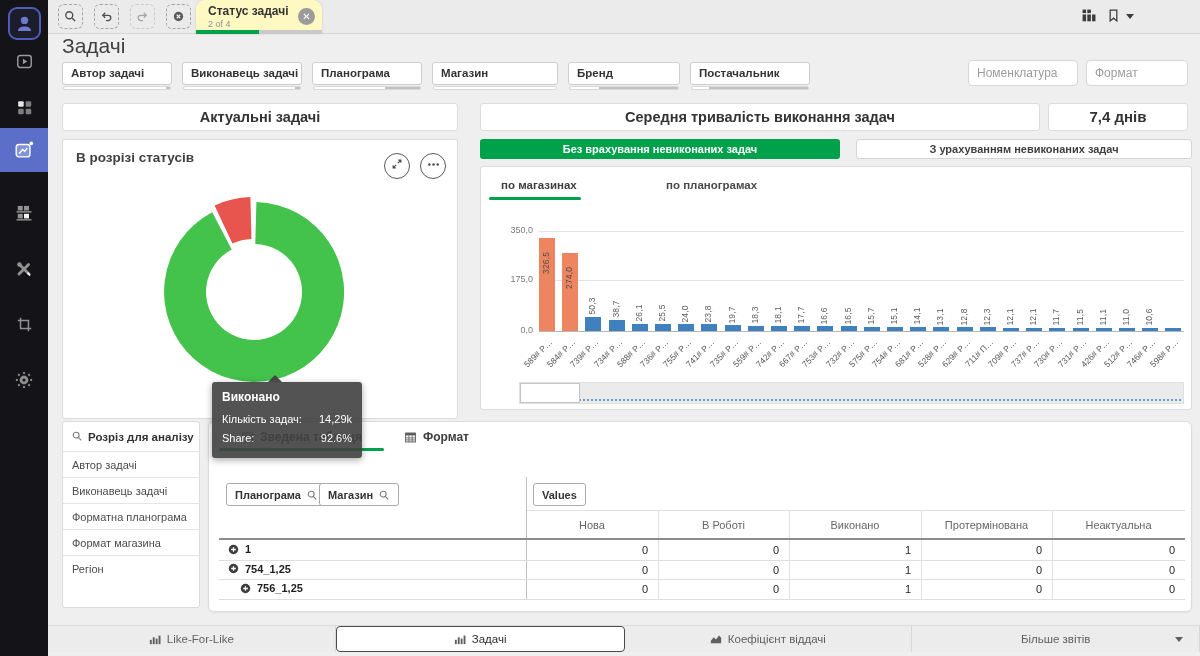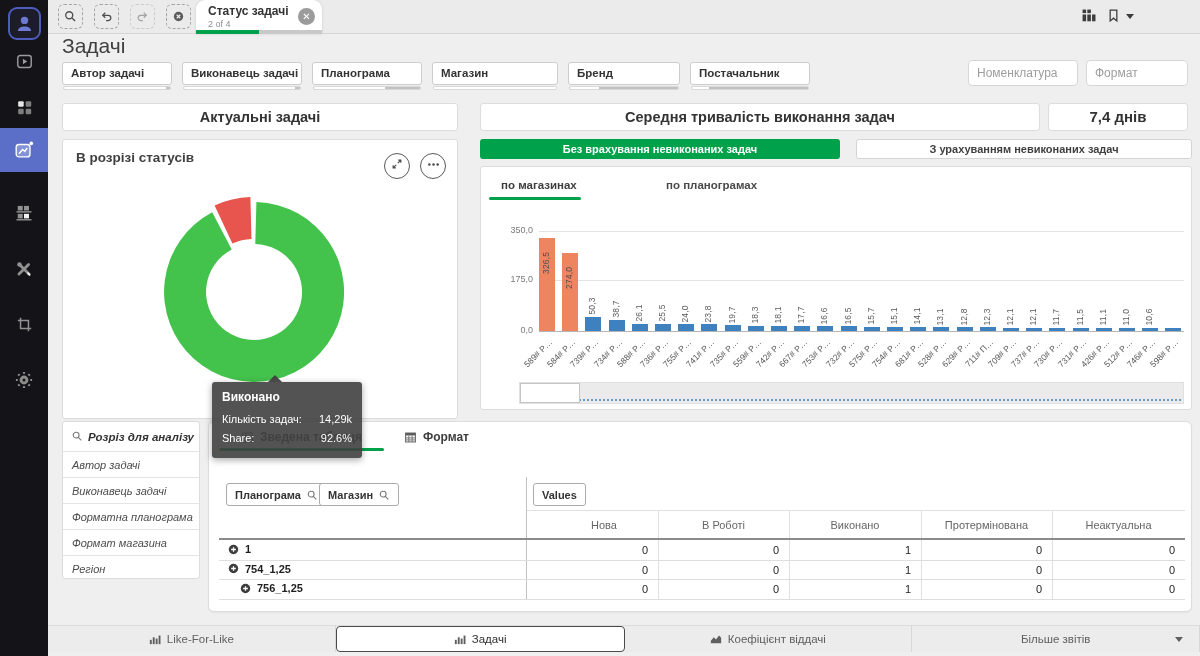--- a/index.html
+++ b/index.html
@@ -11,21 +11,21 @@
   
   #sidebar { position:absolute; left:0; top:0; width:48px; height:656px; background:#131318; z-index:30; }
   .sb-item { position:absolute; left:0; width:48px; height:34px; display:flex; align-items:center; justify-content:center; cursor:pointer; }
   .sb-item.active { background:#5b6fc9; height:44px; }
   .sb-item.avatar-box { height:36px; }
   .sb-item.avatar-box .av-frame { width:33px; height:33px; background:#1c1c2a; border:2px solid #4d5cbd; border-radius:9px; display:flex; align-items:center; justify-content:center; }
   
   #topbar { position:absolute; left:48px; top:0; width:1152px; height:34px; background:#ebebeb; border-bottom:1px solid #d6d6d6; z-index:20; }
   .sel-tool { position:absolute; top:4px; width:25px; height:25px; border:1px dashed #a3a3a3; border-radius:6px; display:flex; align-items:center; justify-content:center; cursor:pointer; background:transparent; }
   .sel-tool.disabled { opacity:.45; }
-  #sheet-tab { position:absolute; left:148px; top:0; width:126px; height:34px; background:#ffffff; border-radius:9px 9px 0 0; box-shadow:0 0 3px rgba(0,0,0,.12); }
+  #sheet-tab { position:absolute; left:148px; top:0; width:126px; height:34px; background:#fef9c3; border-radius:9px 9px 0 0; box-shadow:0 0 3px rgba(0,0,0,.12); }
   #sheet-tab .t-title { position:absolute; left:12px; top:4px; font-size:12px; font-weight:bold; color:#333; white-space:nowrap; }
   #sheet-tab .t-sub { position:absolute; left:12px; top:19px; font-size:9px; color:#8f8f8f; }
   #sheet-tab .t-close { position:absolute; right:7px; top:8px; width:17px; height:17px; border-radius:50%; background:#9b9b9b; color:#fff; font-size:10px; line-height:17px; text-align:center; cursor:pointer; }
   #sheet-tab .t-progress { position:absolute; left:0; bottom:0; width:100%; height:4px; background:#c9c9c9; }
   #sheet-tab .t-progress > div { height:100%; background:#00a14b; }
   #tb-right-grid { position:absolute; top:7px; left:1032px; cursor:pointer; }
   #tb-right-bm { position:absolute; top:8px; left:1058px; cursor:pointer; }
   #tb-right-caret { position:absolute; top:14px; left:1078px; width:0; height:0; border-left:4.5px solid transparent; border-right:4.5px solid transparent; border-top:5.5px solid #3c3c3c; cursor:pointer; }
   
   .card { position:absolute; background:#fff; border:1px solid #dcdcdc; border-radius:3px; }
@@ -247,21 +247,21 @@
     <svg id="donut-svg" style="position:absolute; left:96px; top:57px;" width="190" height="190" viewBox="0 0 190 190">
         <path d="M97.4,5.0 A90,90 0 1 1 53.2,15.3 L72.7,52.5 A48,48 0 1 0 96.3,47.0 Z" fill="#43c24c"></path>
         <path d="M56.8,13.5 A90,90 0 0 1 92.6,5.0 L93.7,47.0 A48,48 0 0 0 74.6,51.5 Z" fill="#e8544e" transform="translate(-1.2,-5)"></path>
       </svg>
     <div class="donut-label" style="left:40px; top:51px; width:131px; text-align:right;"></div>
     <div class="donut-label" style="left:169px; top:112px; width:40px; text-align:center;"></div>
     <div class="donut-label" style="left:170px; top:174px; width:66px; text-align:center; font-size:12px;"></div>
     <div class="ghost-label" style="left:215px; top:243px; width:64px; text-align:center;"></div>
   </section>
 
-  <section class="card" id="analysis-panel" style="left:62px; top:421px; width:138px; height:158px; overflow:hidden;font-style:italic;">
+  <section class="card" id="analysis-panel" style="left:62px; top:421px; width:138px; height:187px; overflow:hidden;">
     <div id="analysis-head">
       <span id="ic-an-search"><span style="display: inline-flex; align-items: center;">
             <svg viewBox="0 0 14 14" width="12" height="12">
               <circle cx="6" cy="6" r="3.4" fill="none" stroke="#7e7e7e" stroke-width="1.3"></circle>
               <line x1="8.6" y1="8.6" x2="12" y2="12" stroke="#7e7e7e" stroke-width="1.3"></line>
             </svg>
           </span></span>
       <span>Розріз для аналізу</span>
     </div>
     <div id="analysis-items">
@@ -415,21 +415,21 @@
         <span>Магазин</span>
         <span style="display: inline-flex; align-items: center;">
           <svg viewBox="0 0 14 14" width="12" height="12">
             <circle cx="6" cy="6" r="3.4" fill="none" stroke="#7e7e7e" stroke-width="1.3"></circle>
             <line x1="8.6" y1="8.6" x2="12" y2="12" stroke="#7e7e7e" stroke-width="1.3"></line>
           </svg>
         </span>
       </div>
       <div class="chip" style="left: 324px; top: 61px;">Values</div>
       <div class="tline" style="left: 317px; top: 88px; width: 659px; height: 1px;"></div>
-      <div class="col-head" style="left: 317px; width: 132px; top: 89px; margin-left: 12px;">Нова</div>
+      <div class="col-head" style="left: 317px; width: 132px; top: 89px;">Нова</div>
       <div class="col-head" style="left: 449px; width: 131px; top: 89px;">В Роботі</div>
       <div class="tline" style="left: 449px; top: 89px; width: 1px; height: 88px;"></div>
       <div class="col-head" style="left: 580px; width: 132px; top: 89px;">Виконано</div>
       <div class="tline" style="left: 580px; top: 89px; width: 1px; height: 88px;"></div>
       <div class="col-head" style="left: 712px; width: 131px; top: 89px;">Протермінована</div>
       <div class="tline" style="left: 712px; top: 89px; width: 1px; height: 88px;"></div>
       <div class="col-head" style="left: 843px; width: 133px; top: 89px;">Неактуальна</div>
       <div class="tline" style="left: 843px; top: 89px; width: 1px; height: 88px;"></div>
       <div class="tline" style="left: 317px; top: 55px; width: 1px; height: 122px; background: rgb(194, 194, 194);"></div>
       <div class="tline" style="left: 10px; top: 116px; width: 966px; height: 2px; background: rgb(140, 140, 140);"></div>

